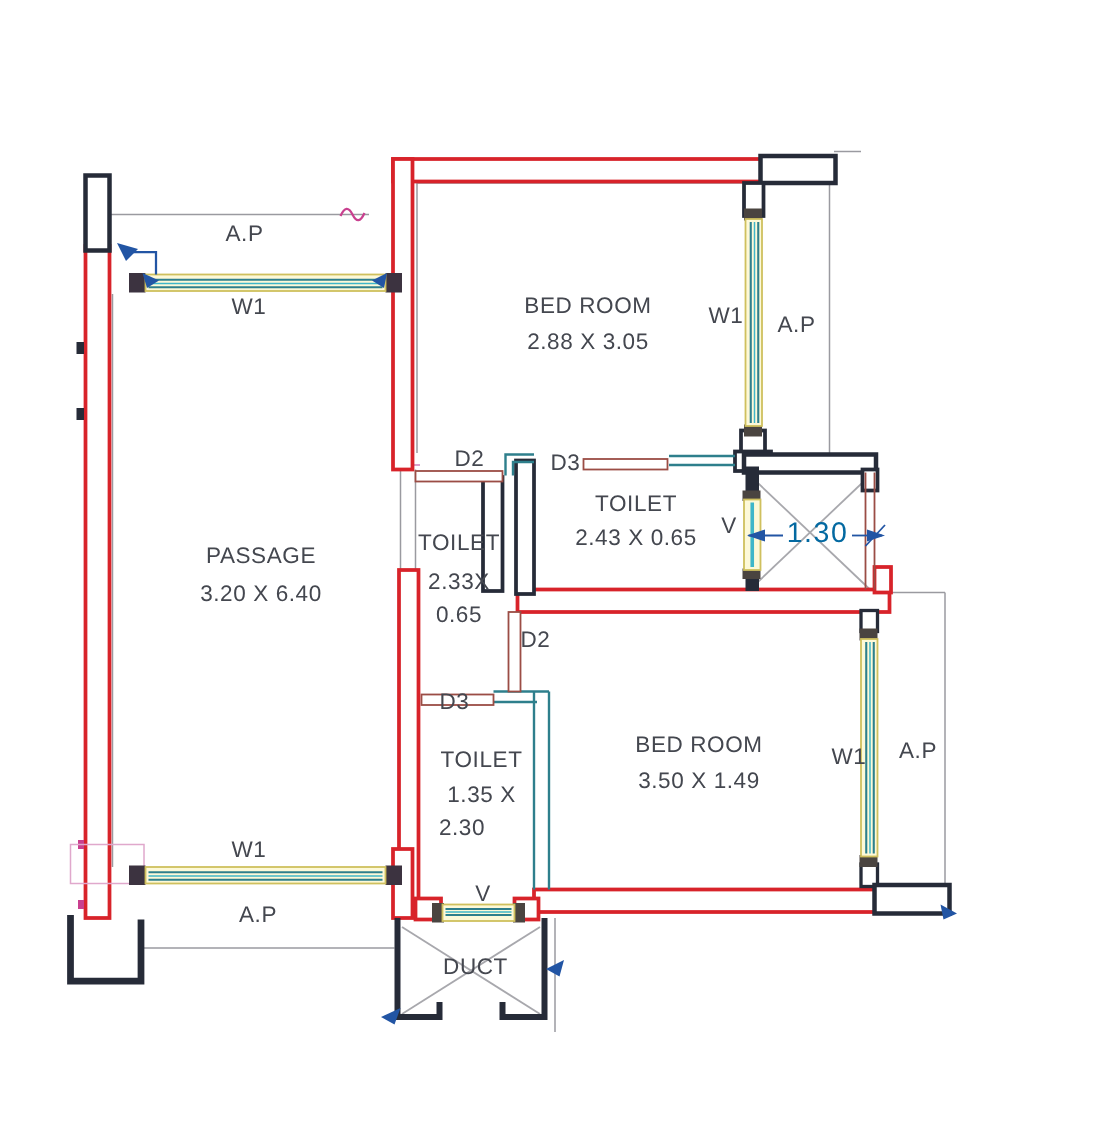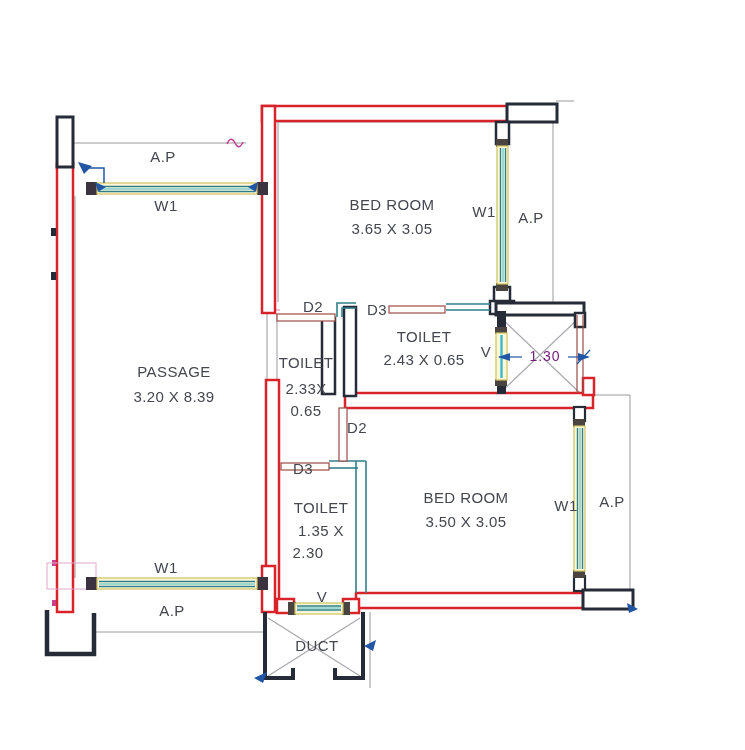--- a/index.html
+++ b/index.html
@@ -14,22 +14,22 @@
   .lbl{
     position:absolute;
     transform:translate(-50%,-50%);
     font-size:15px;
     color:#44474f;
     letter-spacing:.4px;
     white-space:nowrap;
     line-height:1;
   }
   .lbl.pink{
-    color:#701a75;
-    font-size:14px;
+    color:#0369a1;
+    font-size:19px;
     letter-spacing:1px;
   }
 </style>
 </head>
 <body>
 
 <div id="plan">
 
 <svg width="745" height="750" viewBox="0 0 745 750">
 
@@ -190,48 +190,48 @@
     <polygon points="364,646 376,640 373,651" stroke="none"></polygon>
     <polygon points="254,678 267,672 263,683" stroke="none"></polygon>
     <polygon points="638,609 627,603 629,613" stroke="none"></polygon>
   </g>
 </svg>
 
   <div class="lbl" style="left:163px;top:156px">A.P</div>
   <div class="lbl" style="left:166px;top:205px">W1</div>
 
   <div class="lbl" style="left:392px;top:204px">BED ROOM</div>
-  <div class="lbl" style="left:392px;top:228px">3.65 X 3.05</div>
+  <div class="lbl" style="left:392px;top:228px">2.88 X 3.05</div>
   <div class="lbl" style="left:484px;top:211px">W1</div>
   <div class="lbl" style="left:531px;top:217px">A.P</div>
 
   <div class="lbl" style="left:313px;top:306px">D2</div>
   <div class="lbl" style="left:377px;top:309px">D3</div>
 
   <div class="lbl" style="left:424px;top:336px">TOILET</div>
   <div class="lbl" style="left:424px;top:359px">2.43 X 0.65</div>
   <div class="lbl" style="left:486px;top:351px">V</div>
   <div class="lbl pink" style="left:545px;top:356px">1.30</div>
 
   <div class="lbl" style="left:174px;top:371px">PASSAGE</div>
-  <div class="lbl" style="left:174px;top:396px">3.20 X 8.39</div>
+  <div class="lbl" style="left:174px;top:396px">3.20 X 6.40</div>
 
   <div class="lbl" style="left:306px;top:362px">TOILET</div>
   <div class="lbl" style="left:306px;top:388px">2.33X</div>
   <div class="lbl" style="left:306px;top:410px">0.65</div>
 
   <div class="lbl" style="left:357px;top:427px">D2</div>
   <div class="lbl" style="left:303px;top:468px">D3</div>
 
   <div class="lbl" style="left:321px;top:507px">TOILET</div>
   <div class="lbl" style="left:321px;top:530px">1.35 X</div>
   <div class="lbl" style="left:308px;top:552px">2.30</div>
 
   <div class="lbl" style="left:466px;top:497px">BED ROOM</div>
-  <div class="lbl" style="left:466px;top:521px">3.50 X 3.05</div>
+  <div class="lbl" style="left:466px;top:521px">3.50 X 1.49</div>
   <div class="lbl" style="left:566px;top:505px">W1</div>
   <div class="lbl" style="left:612px;top:501px">A.P</div>
 
   <div class="lbl" style="left:166px;top:567px">W1</div>
   <div class="lbl" style="left:172px;top:610px">A.P</div>
 
   <div class="lbl" style="left:322px;top:596px">V</div>
   <div class="lbl" style="left:317px;top:645px">DUCT</div>
 
 </div>

